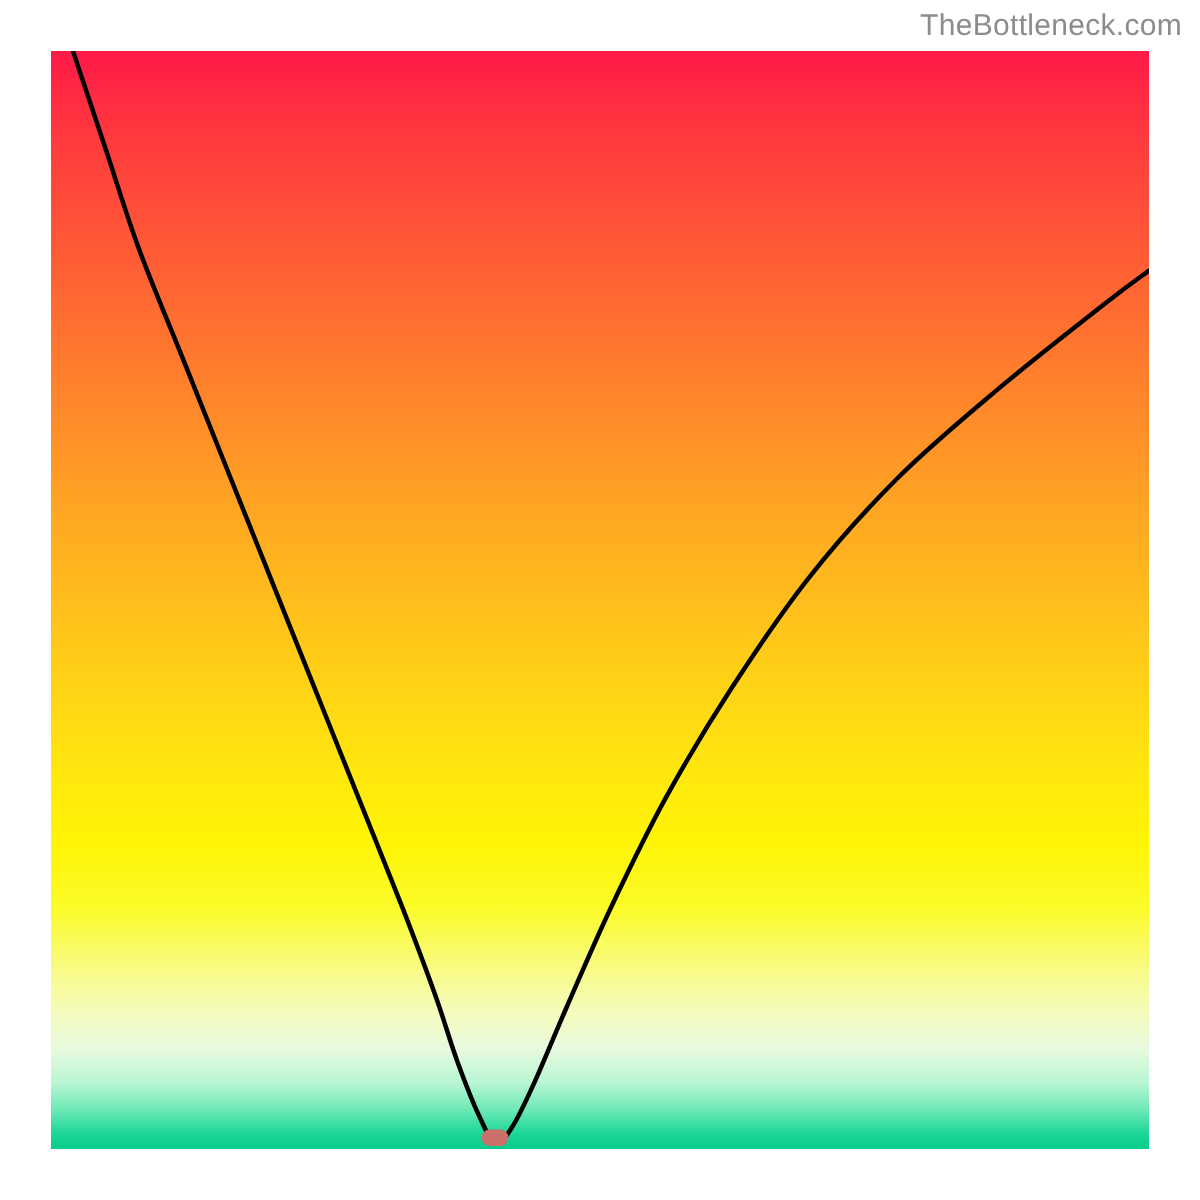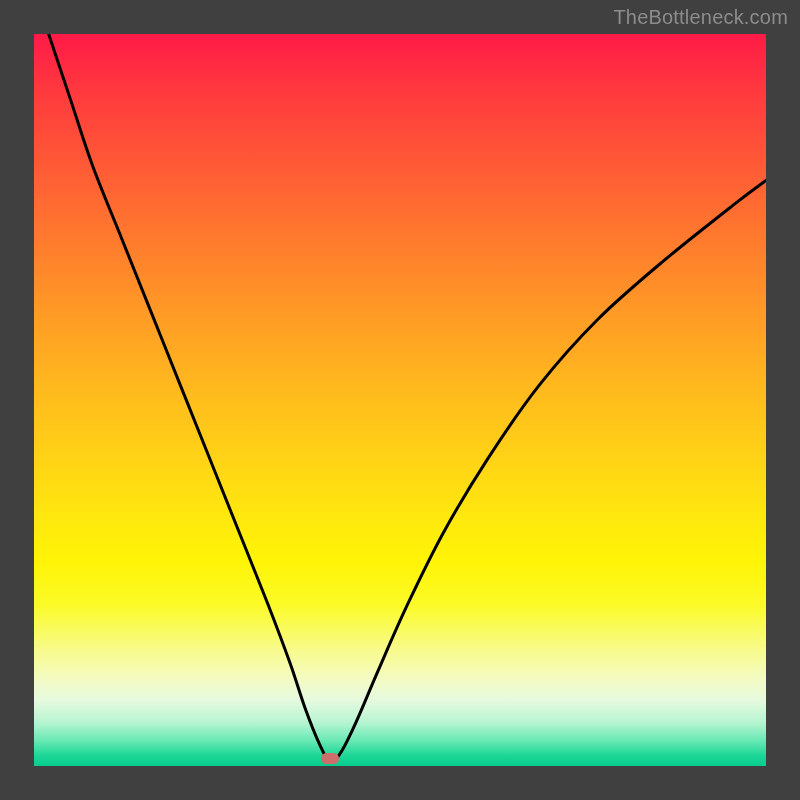--- a/index.html
+++ b/index.html
@@ -10,21 +10,21 @@
     background: #000;
     overflow: hidden;
     font-family: Arial, Helvetica, sans-serif;
   }
   .frame {
     position: absolute;
     top: 0;
     left: 0;
     width: 800px;
     height: 800px;
-    background: #404040;
+    background: #ffffff;
   }
   .plot-area {
     position: absolute;
     top: 34px;
     left: 34px;
     width: 732px;
     height: 732px;
     
     background: linear-gradient(
       to bottom,

